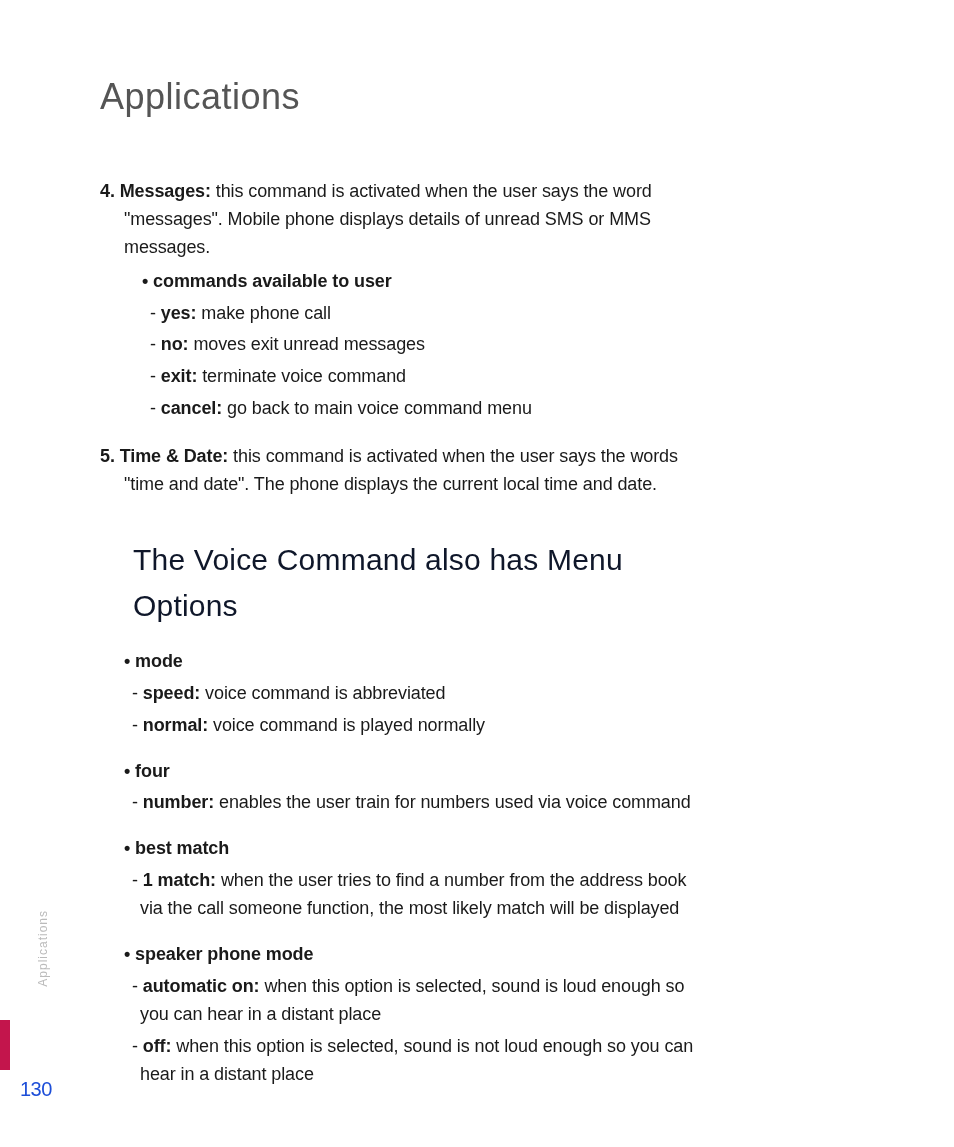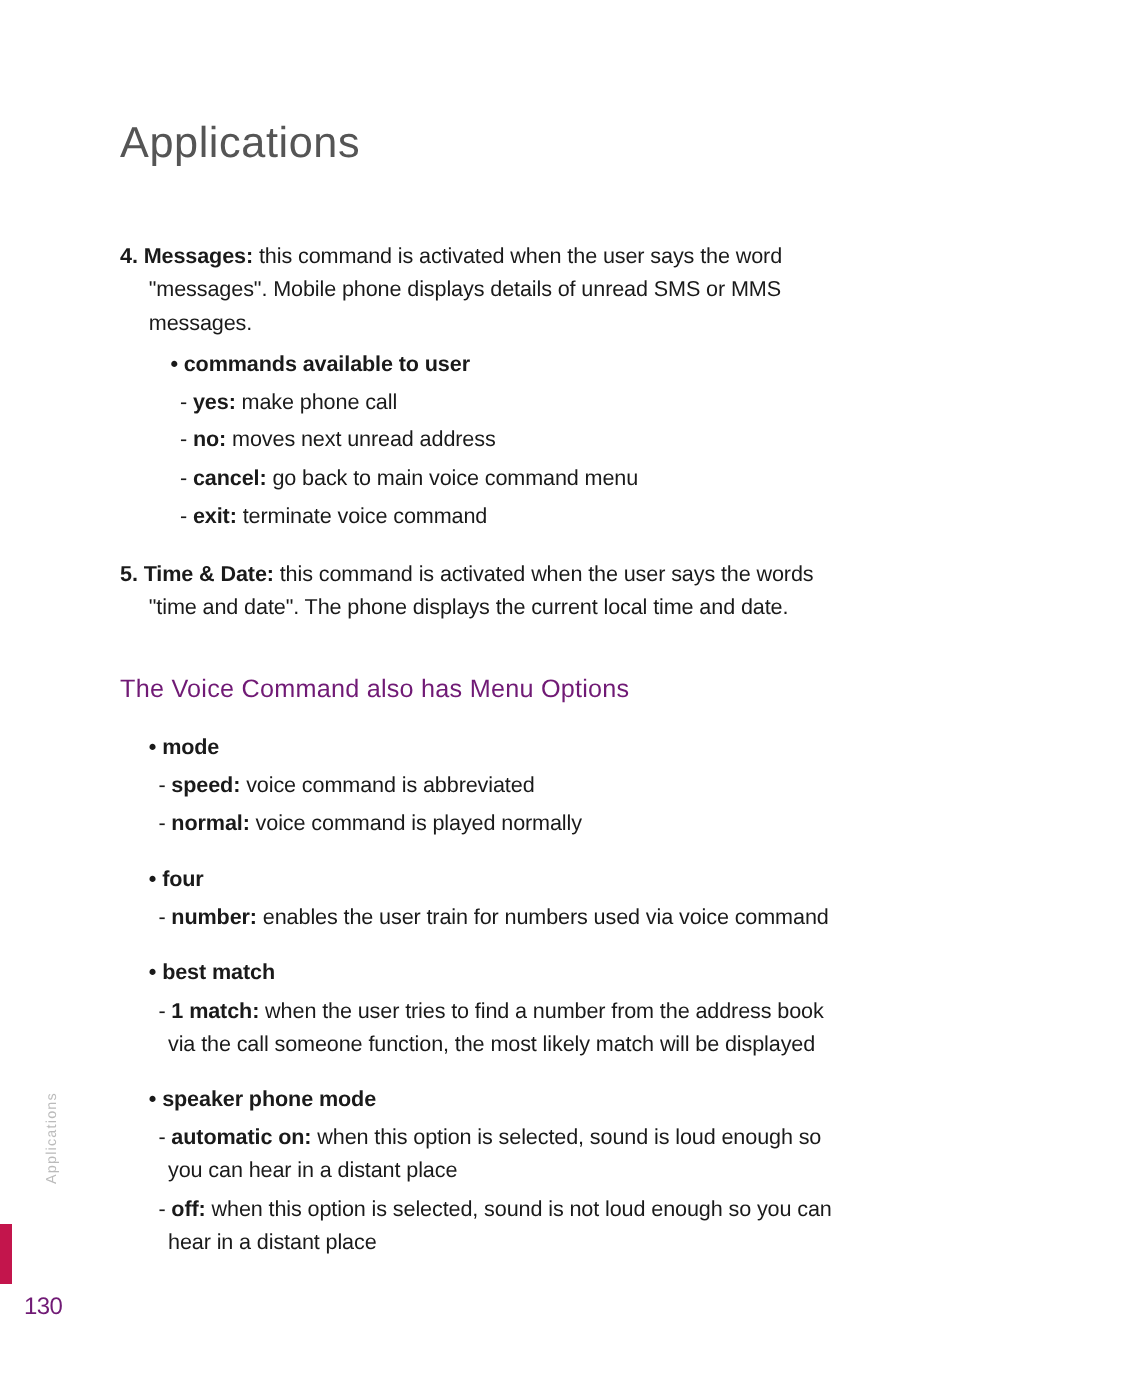--- a/index.html
+++ b/index.html
@@ -1,50 +1,50 @@
 <!DOCTYPE html>
 <html><head>
 <meta charset="utf-8">
 <style>
   * { margin: 0; padding: 0; box-sizing: border-box; }
   html, body { width: 954px; height: 1147px; background: #fff; font-family: "Helvetica Neue", Arial, sans-serif; color: #222; }
-  .page { position: relative; width: 783px; height: 1147px; padding: 98px 70px 0 100px; }
+  .page { position: relative; width: 783px; height: 1147px; padding: 76px 70px 0 100px; }
   .page-title { font-size: 36px; font-weight: 300; letter-spacing: 0.5px; color: #555; margin-bottom: 60px; }
   .body-text { font-size: 18px; line-height: 1.55; letter-spacing: -0.1px; color: #1a1a1a; }
   .num-item { margin-bottom: 6px; padding-left: 24px; }
   .num-item .num { font-weight: 700; margin-left: -24px; display: inline; }
   .num-item .label { font-weight: 700; }
   .bullet-sub { padding-left: 42px; margin-top: 6px; margin-bottom: 4px; }
   .bullet-sub::before { content: "• "; font-weight: 700; }
   .dash-sub { padding-left: 58px; margin-top: 4px; margin-bottom: 4px; text-indent: -8px; }
   .bold { font-weight: 700; }
-  .section-heading { font-size: 21px; color: #701a75; font-weight: 400; margin-top: 38px; margin-bottom: 10px; letter-spacing: 0.2px; }
+  .section-heading { font-size: 30px; color: #0f172a; font-weight: 400; margin-top: 38px; margin-bottom: 10px; letter-spacing: 0.2px; margin-left: 33px; }
   .b2 { padding-left: 24px; margin-top: 18px; margin-bottom: 2px; }
   .b2::before { content: "• "; font-weight: 700; }
   .d2 { padding-left: 40px; margin-top: 4px; margin-bottom: 4px; text-indent: -8px; }
   .side-label { position: absolute; left: 36px; top: 910px; font-size: 12px; color: #bbb; letter-spacing: 1px; writing-mode: vertical-rl; text-orientation: mixed; transform: rotate(180deg); font-weight: 400; }
   .red-bar { position: absolute; left: 0; top: 1020px; width: 10px; height: 50px; background: #c3154c; }
-  .page-num { position: absolute; left: 20px; top: 1078px; font-size: 20px; color: #701a75; letter-spacing: -0.5px; }
+  .page-num { position: absolute; left: 20px; top: 1078px; font-size: 20px; color: #1d4ed8; letter-spacing: -0.5px; }
 </style>
 </head>
 <body>
 
 <div class="page">
   <h1 class="page-title">Applications</h1>
 
   <div class="body-text">
 
     <div class="num-item">
       <span class="num bold">4. </span><span class="label bold">Messages:</span><span> this command is activated when the user says the word "messages". Mobile phone displays details of unread SMS or MMS messages.</span>
     </div>
     <div class="bullet-sub bold">commands available to user</div>
     <div class="dash-sub"><span>- </span><span class="bold">yes:</span><span> make phone call</span></div>
-    <div class="dash-sub"><span>- </span><span class="bold">no:</span><span> moves next unread address</span></div>
+    <div class="dash-sub"><span>- </span><span class="bold">no:</span><span> moves exit unread messages</span></div>
+    <div class="dash-sub"><span>- </span><span class="bold">exit:</span><span> terminate voice command</span></div>
     <div class="dash-sub"><span>- </span><span class="bold">cancel:</span><span> go back to main voice command menu</span></div>
-    <div class="dash-sub"><span>- </span><span class="bold">exit:</span><span> terminate voice command</span></div>
 
     <div class="num-item" style="margin-top:20px;">
       <span class="num bold">5. </span><span class="label bold">Time &amp; Date:</span><span> this command is activated when the user says the words "time and date". The phone displays the current local time and date.</span>
     </div>
 
     <h2 class="section-heading">The Voice Command also has Menu Options</h2>
 
     <div class="b2 bold">mode</div>
     <div class="d2"><span>- </span><span class="bold">speed:</span><span> voice command is abbreviated</span></div>
     <div class="d2"><span>- </span><span class="bold">normal:</span><span> voice command is played normally</span></div>

